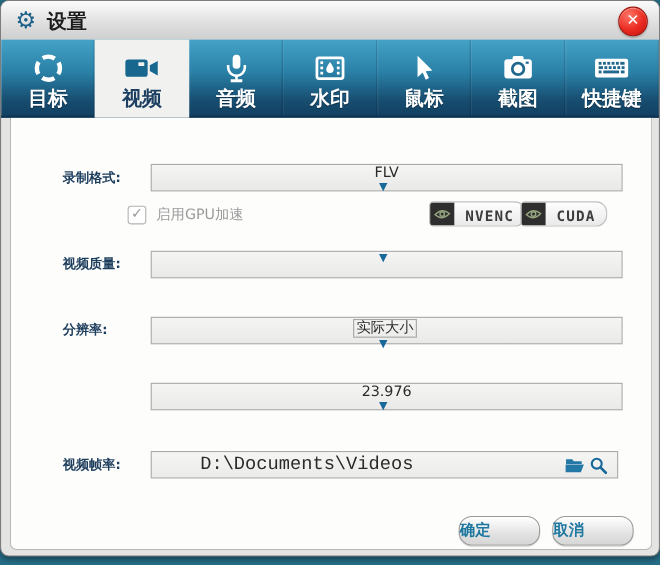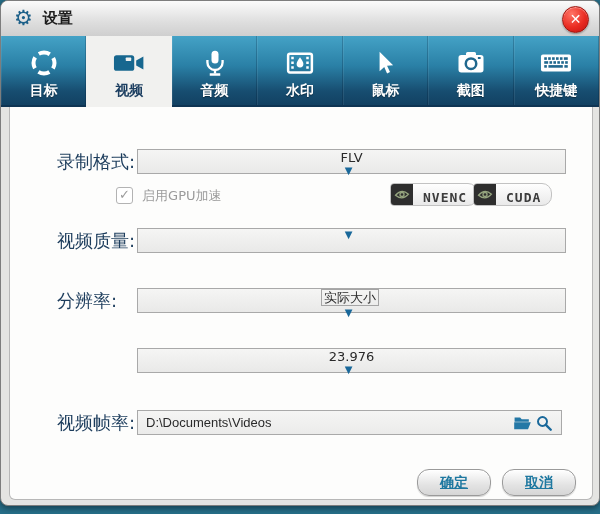--- a/index.html
+++ b/index.html
@@ -15,21 +15,21 @@
     background:#e4e4e2;overflow:hidden;
     box-shadow:0 2px 6px rgba(0,0,0,.45);
   }
   
   .titlebar{
     position:absolute;left:0;top:0;right:0;height:35px;
     background:linear-gradient(#fbfbfb,#dedede 60%,#cfcfcf);
     display:flex;align-items:center;padding-left:13px;box-sizing:border-box;
   }
   .gear{font-size:21px;color:#1d6089;line-height:1;margin-top:-1px;}
-  .win-title{font-size:15px;font-weight:bold;color:#1c1c1c;margin-left:10px;}
+  .win-title{font-size:18px;font-weight:bold;color:#1c1c1c;margin-left:10px;}
   .close-btn{
     position:absolute;right:10px;top:5px;width:25px;height:25px;border-radius:50%;
     background:radial-gradient(circle at 35% 28%,#ff7466,#ea2b21 55%,#c01010);
     border:1px solid #9d140d;
     color:#fff;font-size:14px;font-weight:bold;line-height:24px;text-align:center;
     cursor:pointer;box-shadow:0 1px 2px rgba(0,0,0,.35), inset 0 1px 1px rgba(255,255,255,.45);
   }
   
   .tabbar{
     position:absolute;left:0;top:35px;right:0;height:71px;display:flex;
@@ -38,36 +38,36 @@
   .tabbar::after{
     content:"";position:absolute;left:0;right:0;bottom:0;height:2px;
     background:#0e3453;z-index:1;
   }
   .tab{
     flex:1;display:flex;flex-direction:column;align-items:center;
     justify-content:space-between;padding:11px 0 7px;box-sizing:border-box;
     color:#fff;cursor:pointer;position:relative;
     box-shadow:inset -1px 0 rgba(0,20,40,.22), inset 1px 0 rgba(255,255,255,.08);
   }
-  .tab .tab-label{font-size:14px;font-weight:bold;text-shadow:0 1px 1px rgba(0,0,0,.4);}
+  .tab .tab-label{font-size:18px;font-weight:bold;text-shadow:0 1px 1px rgba(0,0,0,.4);}
   .tab .tab-icon{height:32px;display:flex;align-items:center;justify-content:center;}
   .tab.active{
     background:#f1f1ef;color:#17678f;z-index:2;box-shadow:none;
   }
   .tab.active .tab-label{color:#1d3f61;text-shadow:none;}
   .tab svg{display:block;}
   
   .panel{
     position:absolute;left:8px;top:106px;width:582px;height:392px;
     background:#fdfdfc;border:1px solid #b7b7b7;border-top:none;
     border-radius:0 0 6px 6px;
   }
   .row-label{
     position:absolute;left:47px;height:25px;line-height:25px;
-    font-size:18px;font-weight:normal;color:#1c3c5c;
+    font-size:12px;font-weight:bold;color:#1c3c5c;
   }
   .dropdown{
     position:absolute;left:127px;width:411px;height:23px;
     background:linear-gradient(#f5f5f4,#e9e9e8);
     border:1px solid #a9a9a9;display:flex;align-items:center;
     padding:0 8px;cursor:pointer;flex-direction:column;
   }
   .dropdown .dd-value{font-size:13px;color:#2a2a2a;flex:1;}
   .dropdown .dd-arrow{font-size:10px;color:#19689a;margin-right:6px;}
   .focus-box{border:1px solid #a5a5a5;padding:0 2px;margin-left:-3px;}
@@ -93,33 +93,32 @@
     padding:0 10px;font-family:"DejaVu Sans Mono","Liberation Mono",monospace;
   }
   
   .output-field{
     position:absolute;left:127px;width:411px;height:23px;
     background:linear-gradient(#f5f5f4,#ebebea);
     border:1px solid #a9a9a9;display:flex;align-items:center;padding:0 6px;
   }
   .output-field input{
     border:none;background:transparent;outline:none;flex:1;
-    font-size:13px;color:#2a2a2a;font-family:Liberation Sans, sans-serif;
+    font-size:17px;color:#2a2a2a;font-family:Liberation Mono, monospace;margin-left:36px;
   }
   .field-icon{width:22px;height:20px;display:flex;align-items:center;
     justify-content:center;cursor:pointer;flex:none;}
   
   .btn{
     position:absolute;width:72px;height:25px;border-radius:12px;
     border:1px solid #9a9a9a;
     background:linear-gradient(#ffffff,#e3e3e3 60%,#d6d6d6);
-    color:#1e78a0;font-size:14px;font-weight:bold;text-align:center;
+    color:#1e78a0;font-size:14px;font-weight:bold;
     line-height:24px;cursor:pointer;
     box-shadow:0 1px 1px rgba(0,0,0,.18), inset 0 1px 0 #fff;
-    text-decoration:underline;
   }
 </style>
 </head>
 <body>
 
 <div class="window">
 
   <div class="titlebar">
     <span class="gear">⚙</span>
     <span class="win-title">设置</span>

